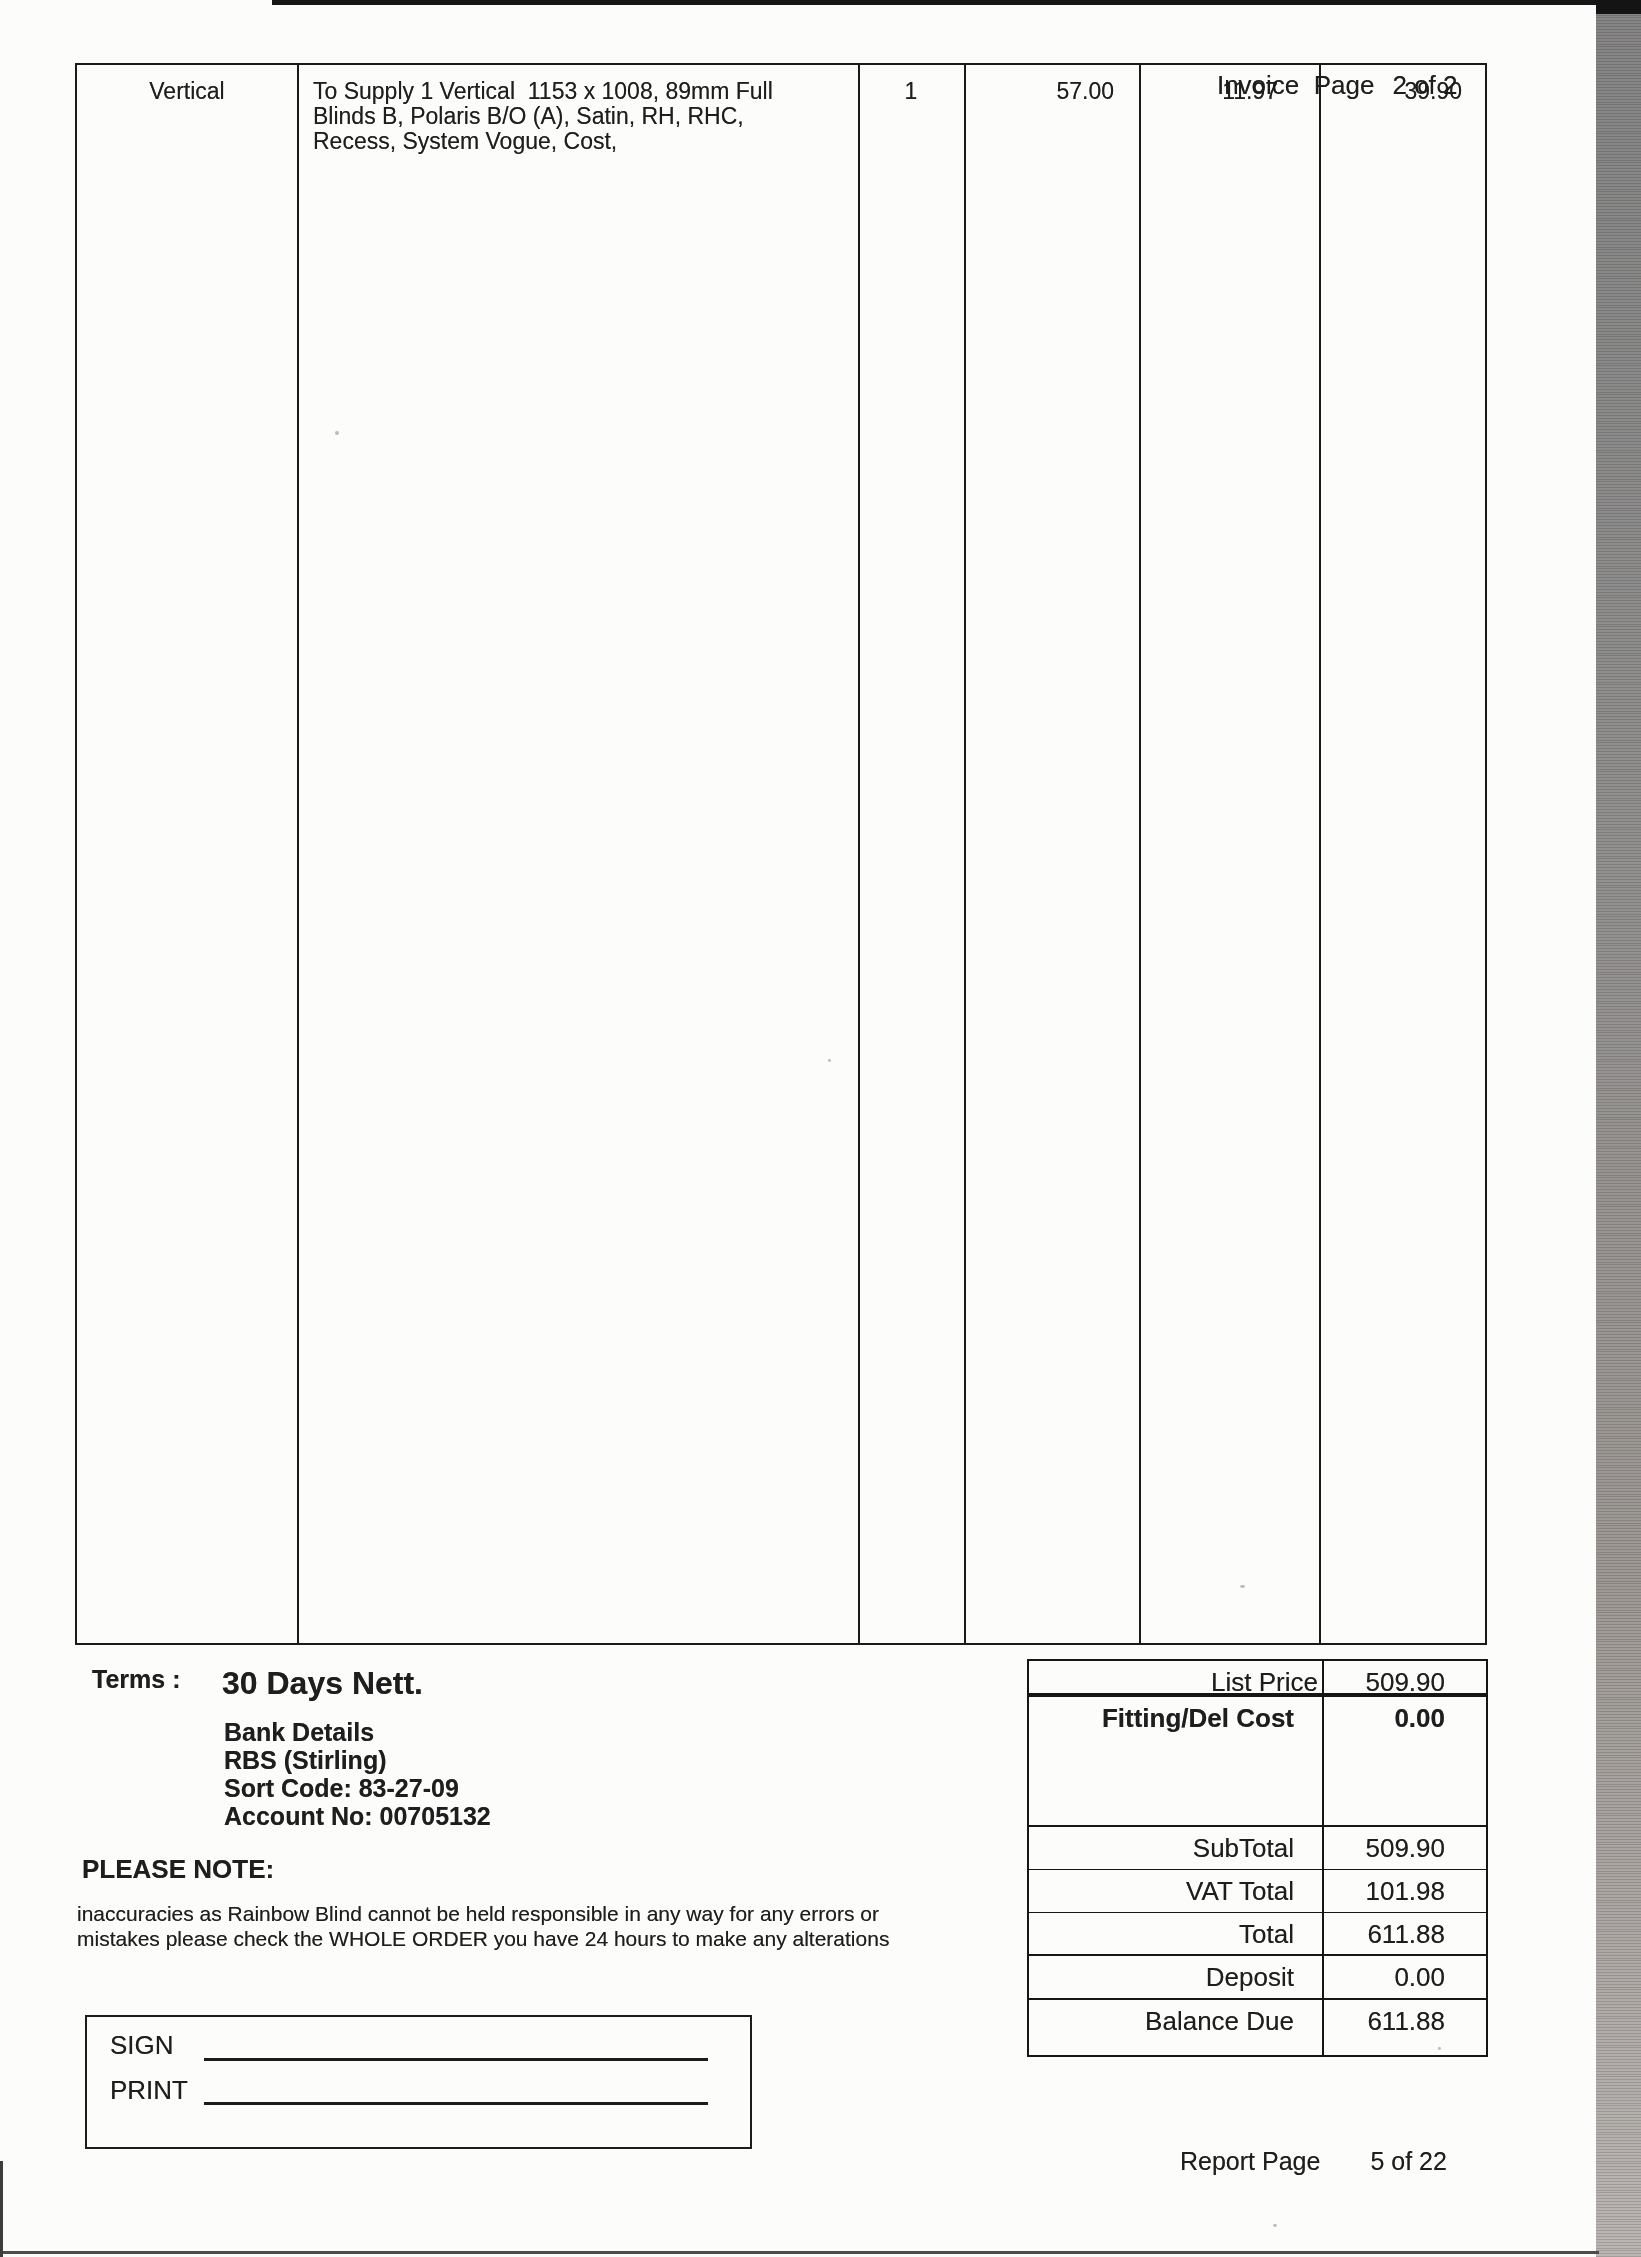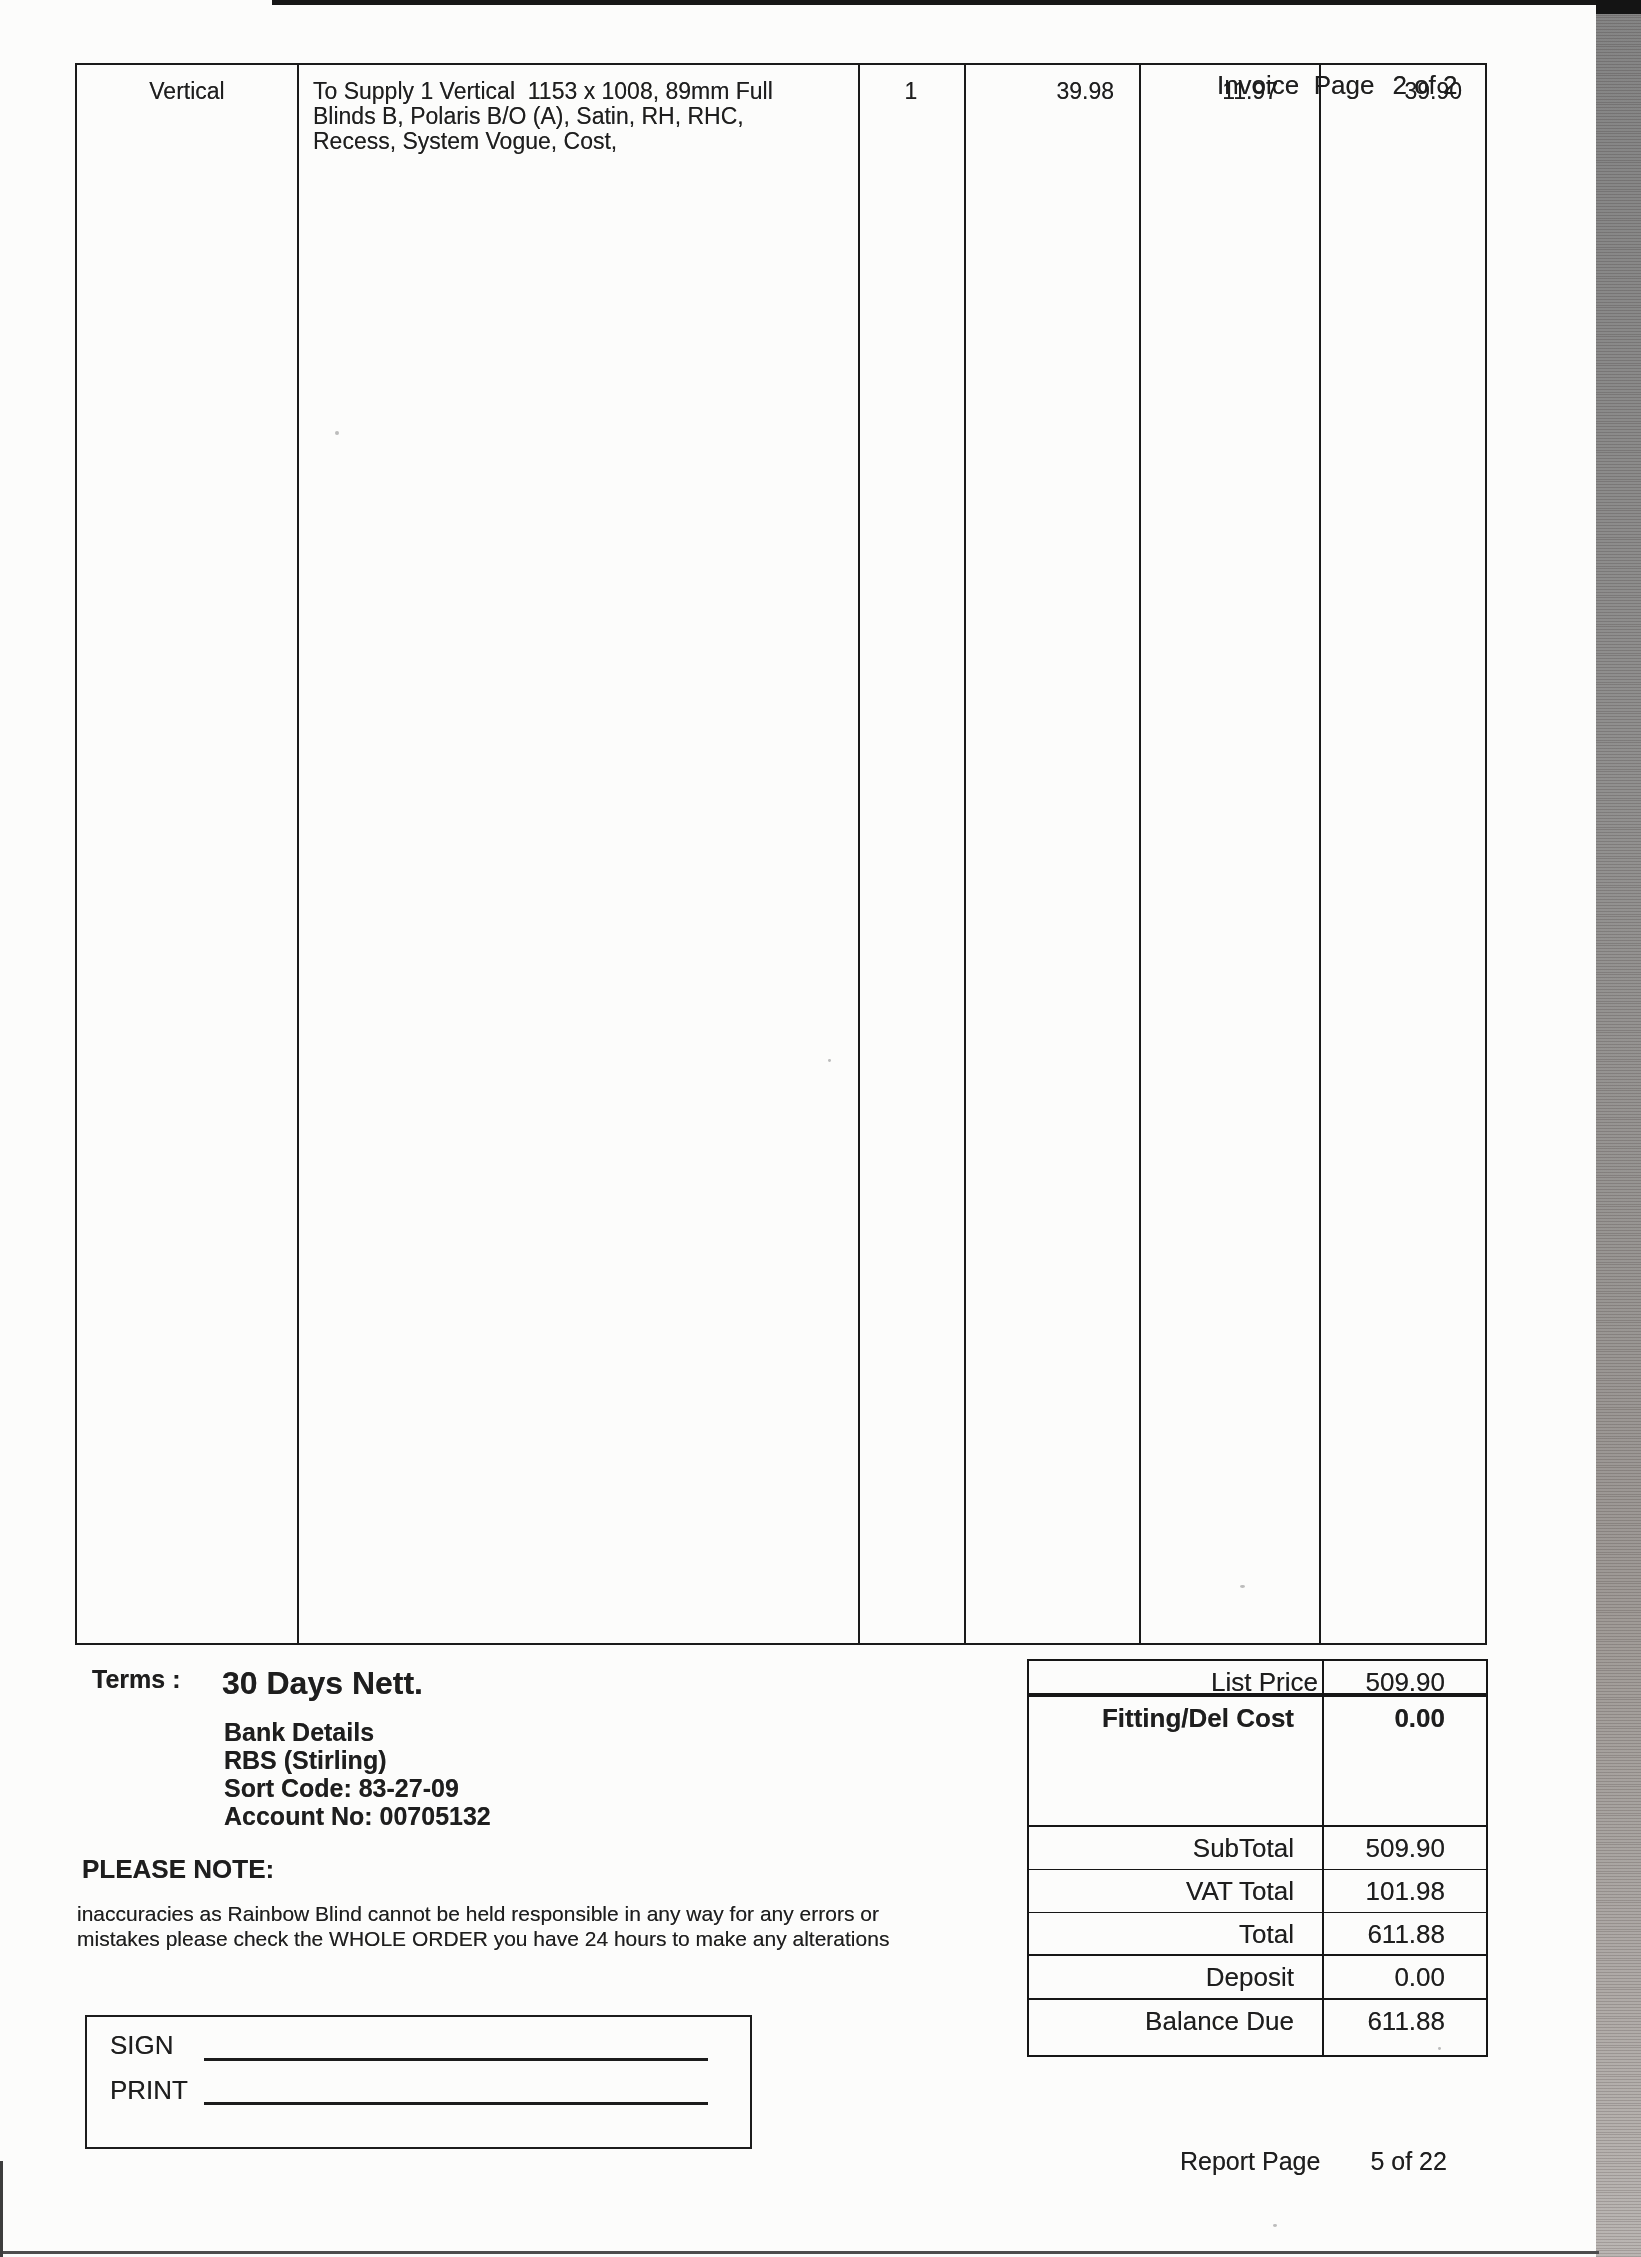--- a/index.html
+++ b/index.html
@@ -105,21 +105,21 @@
     <div class="vline v4"></div>
     <div class="vline v5"></div>
 
     <div class="cell cell-type">Vertical</div>
     <div class="cell cell-desc">
       <div>To Supply 1 Vertical  1153 x 1008, 89mm Full</div>
       <div>Blinds B, Polaris B/O (A), Satin, RH, RHC,</div>
       <div>Recess, System Vogue, Cost,</div>
     </div>
     <div class="cell cell-qty">1</div>
-    <div class="cell cell-a">39.98</div>
+    <div class="cell cell-a">57.00</div>
     <div class="cell cell-b">11.97</div>
     <div class="cell cell-c">39.90</div>
   </div>
 
   <div class="terms-label">Terms :</div>
   <div class="terms-value">30 Days Nett.</div>
 
   <div class="bank-block">
     <div>Bank Details</div>
     <div>RBS (Stirling)</div>

